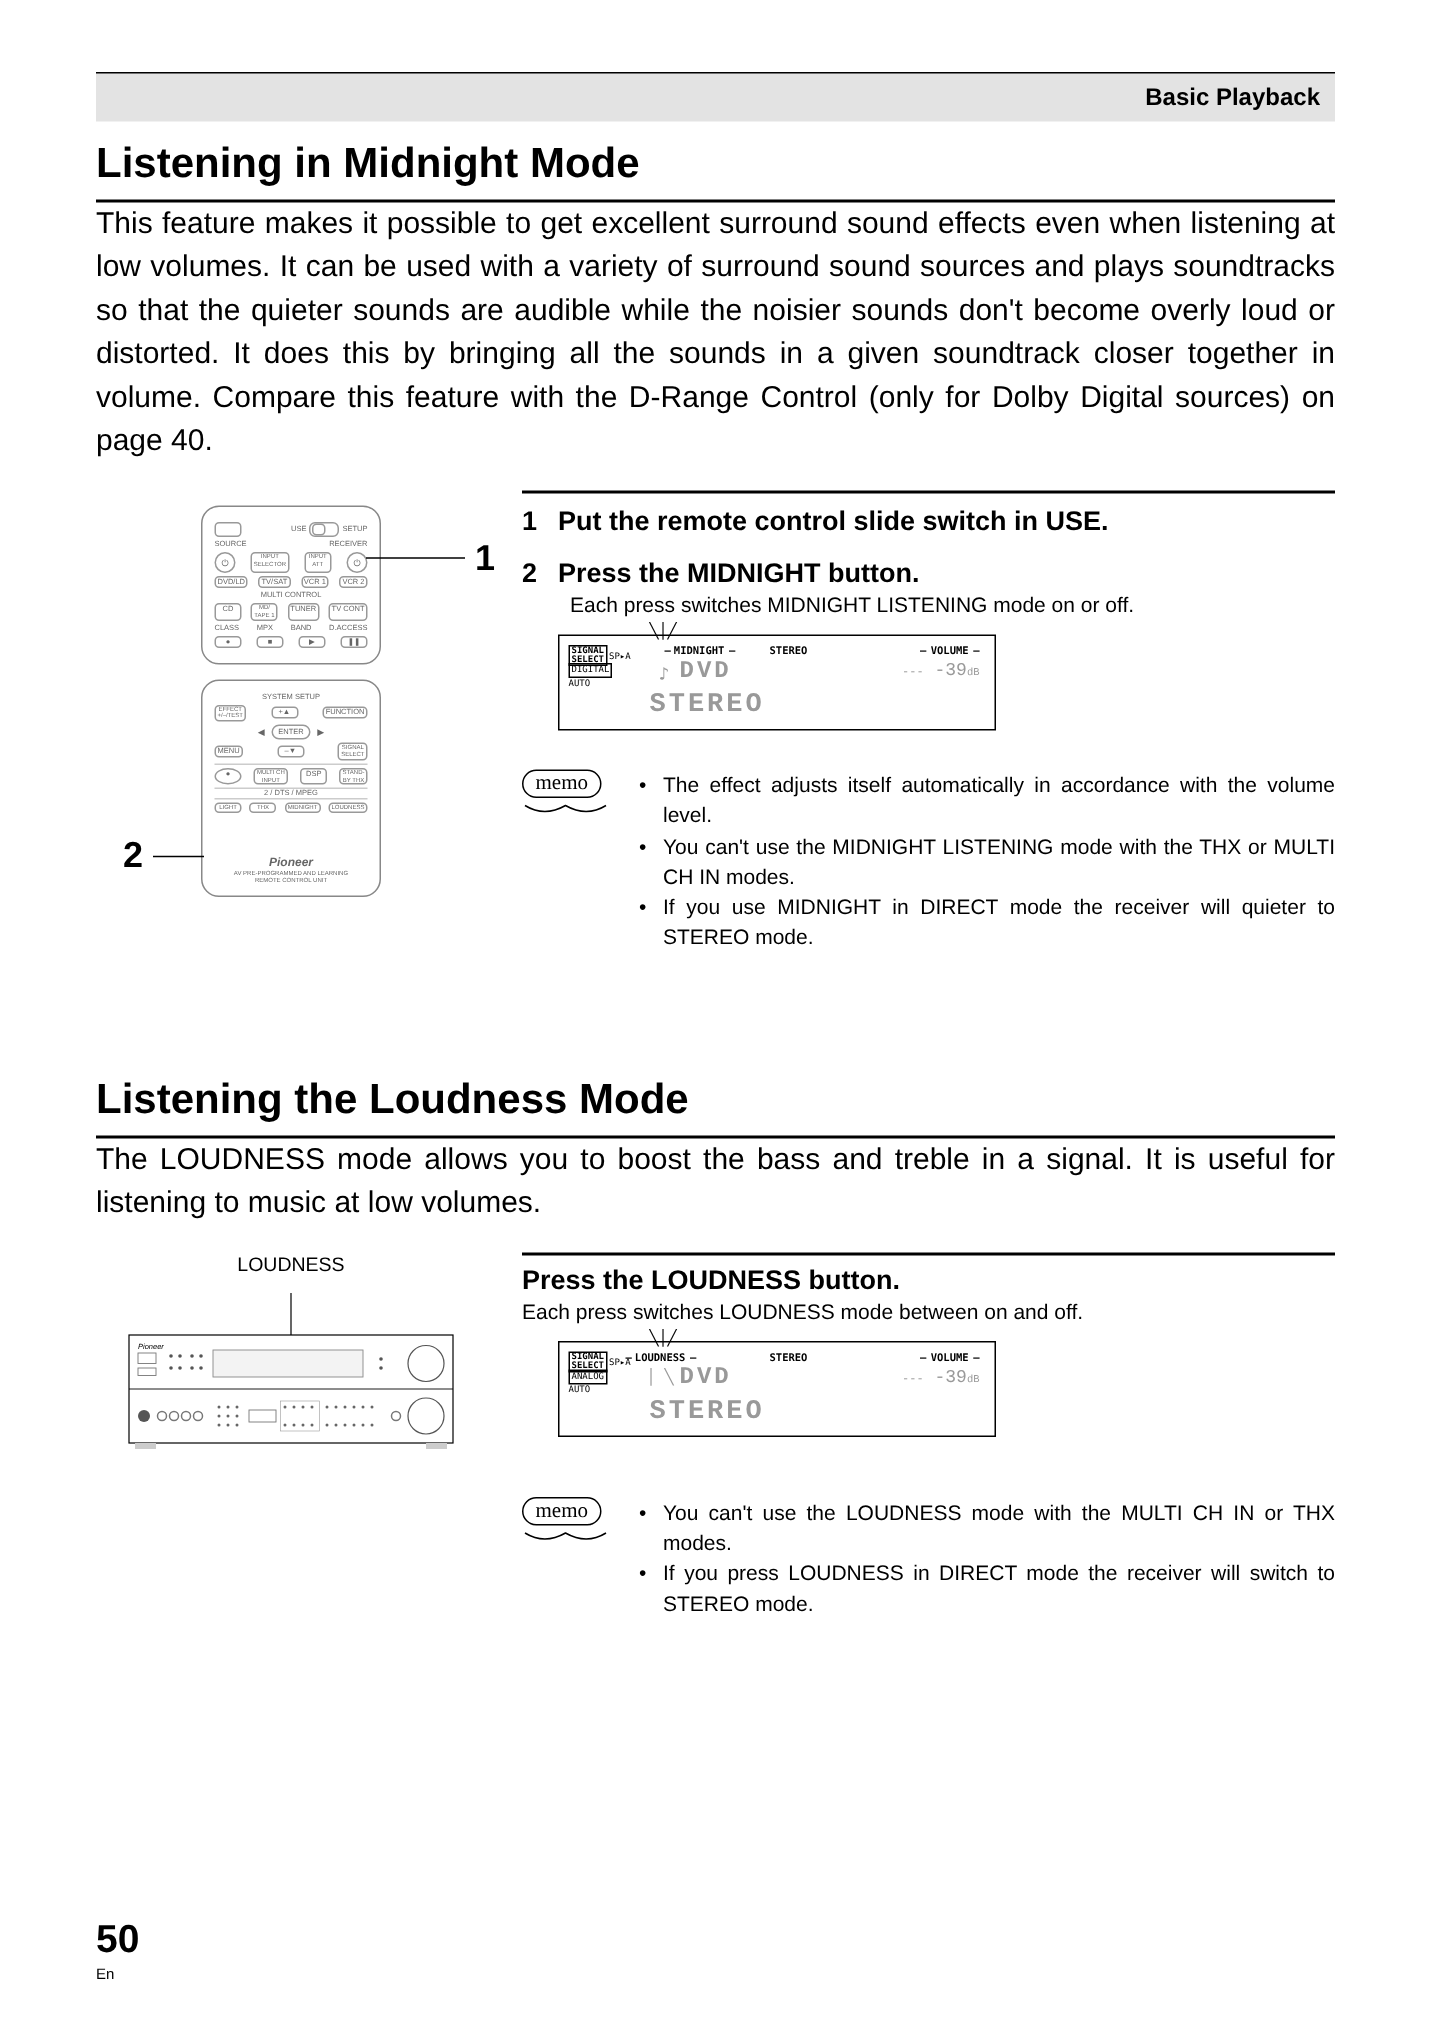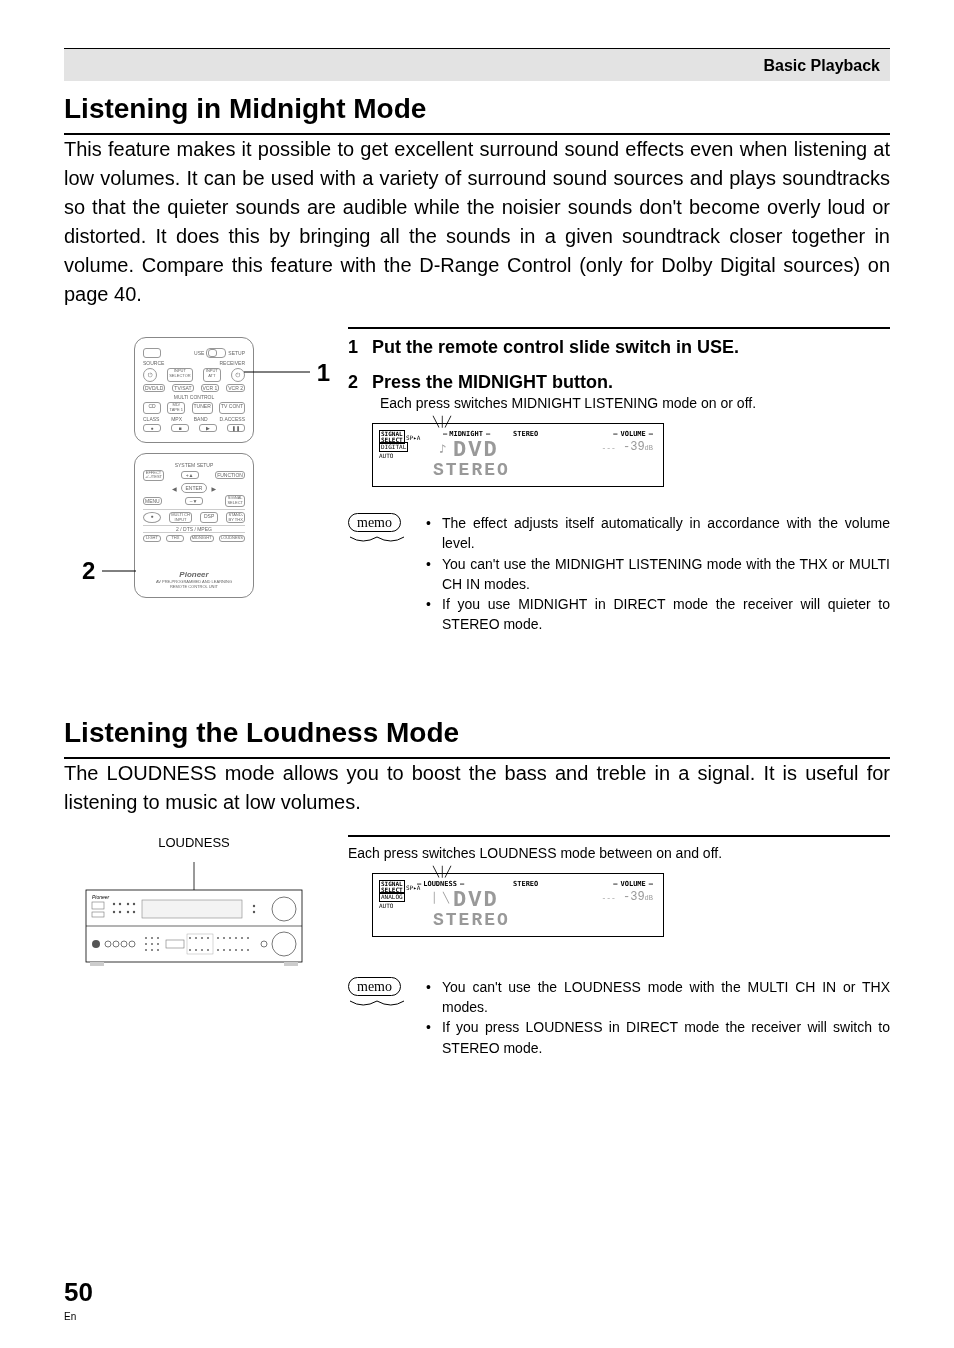--- a/index.html
+++ b/index.html
@@ -93,21 +93,21 @@
     display:flex; align-items:center; gap:3px;
   }
   .display-box .mode-label .dash { letter-spacing:-1px; }
   .display-box .stereo-label { position:absolute; top:6px; font-size:7px; font-weight:bold; }
   .display-box .vol-label {
     position:absolute; right:10px; top:6px; font-size:7px; font-weight:bold;
     display:flex; align-items:center; gap:3px;
   }
   .display-box .big-text {
     position:absolute; left:80px; top:14px;
-    font-size:22px; letter-spacing:2px; color:#999; font-weight:bold;
+    font-size:16px; letter-spacing:2px; color:#999; font-weight:bold;
     font-family: "Courier New", monospace;
   }
   .display-box .big-text2 {
     position:absolute; left:60px; top:36px;
     font-size:18px; letter-spacing:2px; color:#999; font-weight:bold;
     font-family: "Courier New", monospace;
   }
   .display-box .vol-val {
     position:absolute; right:10px; top:16px; font-size:12px; color:#999;
     font-family: "Courier New", monospace;
@@ -418,20 +418,21 @@
           <circle cx="200" cy="82" r="12" fill="#fff" stroke="#555" stroke-width="0.8"></circle>
           <circle cx="180" cy="82" r="3" fill="none" stroke="#777"></circle>
 
           <rect x="6" y="100" width="14" height="4" fill="#ccc"></rect>
             <rect x="200" y="100" width="14" height="4" fill="#ccc"></rect>
         </svg>
       </div>
     </div>
 
     <div class="right-col">
+      <div class="step-title" style="font-size:18px;font-weight:bold">Press the LOUDNESS button.</div>
       <div class="step-sub" style="margin-left:0">Each press switches LOUDNESS mode between on and off.</div>
 
       <div class="display-box">
         <span class="antenna">╲│╱</span>
         <span class="sigsel" style="white-space:pre">SIGNAL
 SELECT</span>
         <span style="position:absolute;left:33px;top:10px;font-size:6px">SP▸A</span>
         <div class="labels-left">
           <div style="border:1px solid #000;padding:0 1px">ANALOG</div>
           <div>AUTO</div>

